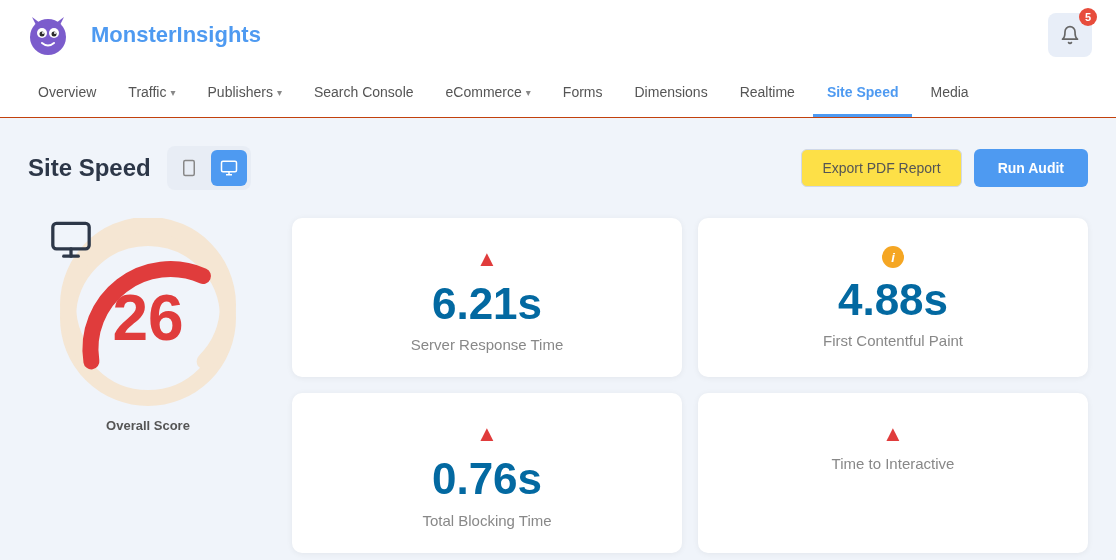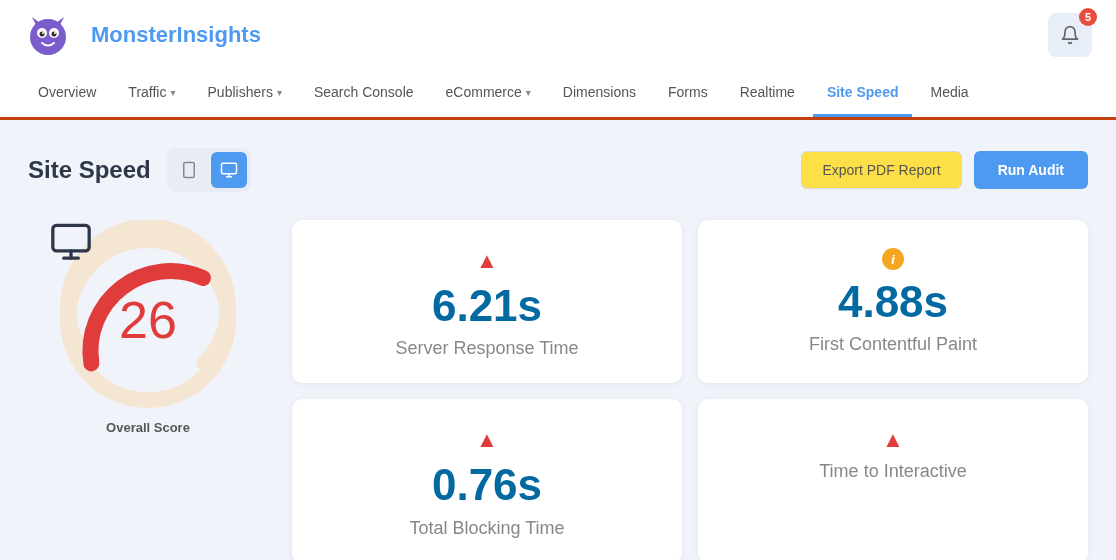--- a/index.html
+++ b/index.html
@@ -62,21 +62,21 @@
       align-items: center;
       justify-content: center;
     }
 
     
     .nav {
       background: #fff;
       display: flex;
       align-items: center;
       padding: 0 24px;
-      border-bottom: 3px solid #c2410c;
+      border-bottom: 1px solid #c2410c;
       gap: 4px;
     }
     .nav-item {
       padding: 14px 14px;
       font-size: 14px;
       color: #555;
       cursor: pointer;
       display: flex;
       align-items: center;
       gap: 4px;
@@ -197,22 +197,22 @@
       top: 0; left: 0;
     }
     .score-inner {
       display: flex;
       flex-direction: column;
       align-items: center;
       justify-content: center;
       z-index: 1;
     }
     .score-number {
-      font-size: 52px;
-      font-weight: 400;
+      font-size: 64px;
+      font-weight: 700;
       color: #e03c3c;
       line-height: 1;
     }
     .score-label {
       font-size: 13px;
       color: #555;
       font-weight: 600;
       text-align: center;
     }
 
@@ -233,21 +233,21 @@
       box-shadow: 0 1px 6px rgba(0,0,0,0.06);
     }
     .metric-value {
       font-size: 44px;
       font-weight: 800;
       color: #0369a1;
       line-height: 1.1;
       margin-bottom: 8px;
     }
     .metric-name {
-      font-size: 18px;
+      font-size: 15px;
       color: #888;
       text-align: center;
     }
   </style>
 </head>
 <body>
 
 <div class="header">
   <div class="logo-area">
 
@@ -293,24 +293,24 @@
     <span class="chevron">▾</span>
   </a>
   <a class="nav-item">
     <span>Search Console</span>
   </a>
   <a class="nav-item">
     <span>eCommerce</span>
     <span class="chevron">▾</span>
   </a>
   <a class="nav-item">
+    <span>Forms</span>
+  </a>
+  <a class="nav-item">
     <span>Dimensions</span>
-  </a>
-  <a class="nav-item">
-    <span>Forms</span>
   </a>
   <a class="nav-item">
     <span>Realtime</span>
   </a>
   <a class="nav-item active">
     <span>Site Speed</span>
   </a>
   <a class="nav-item">
     <span>Media</span>
   </a>

